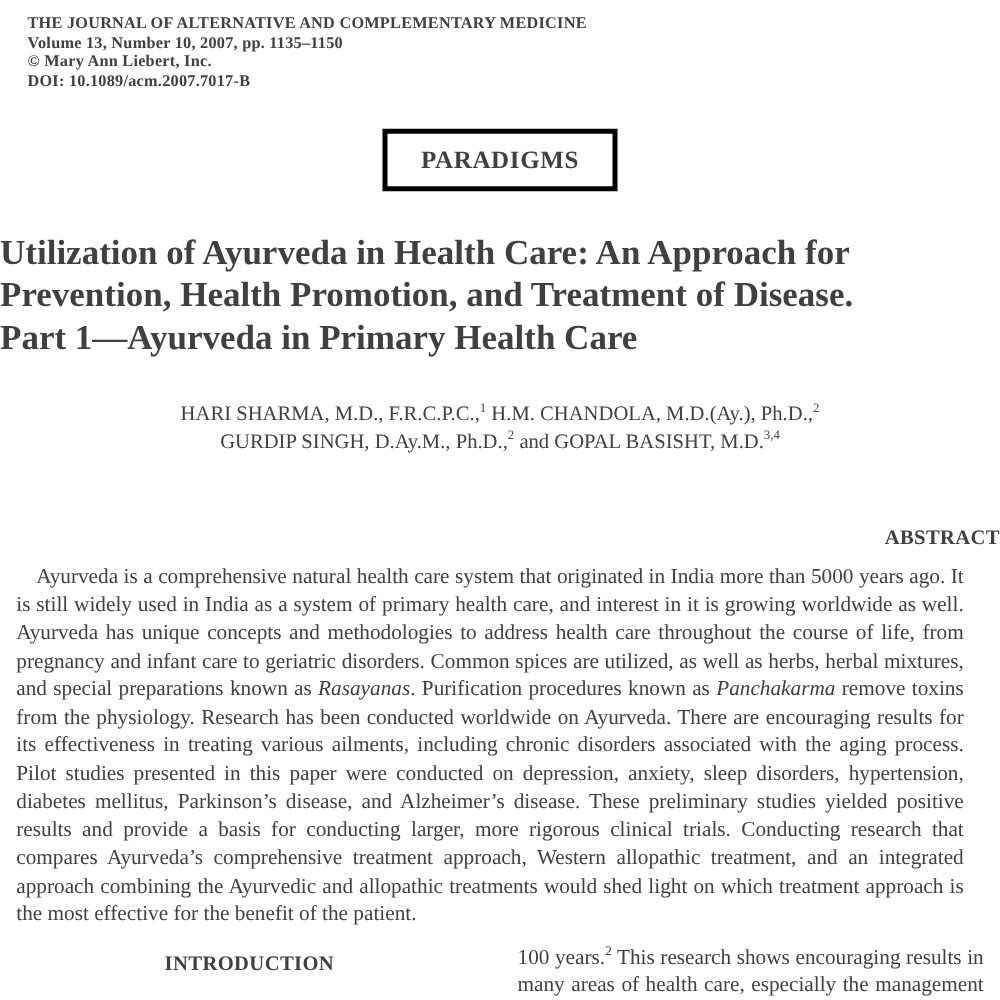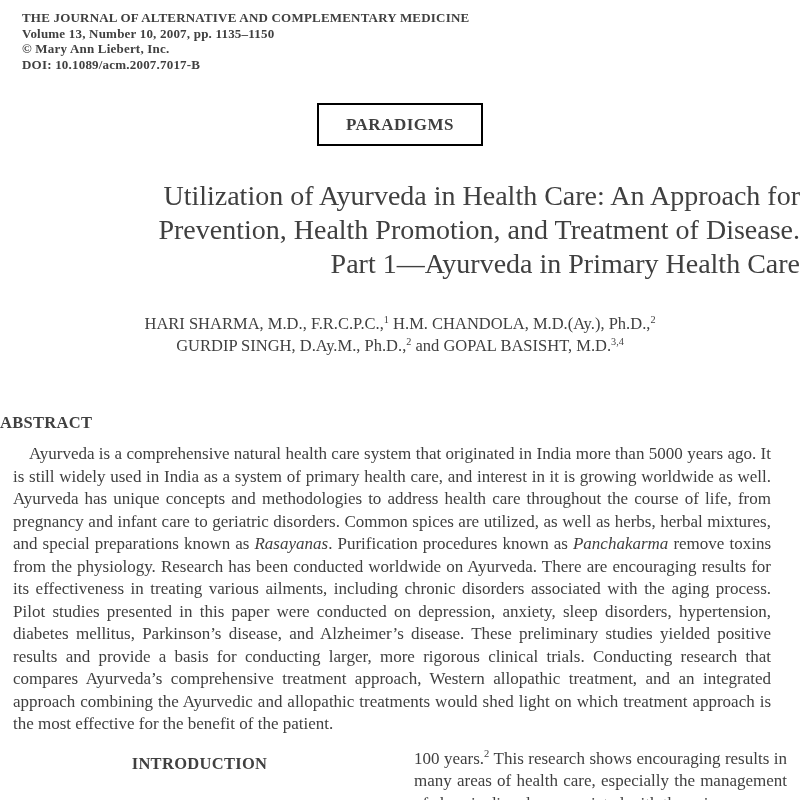--- a/index.html
+++ b/index.html
@@ -23,42 +23,42 @@
     line-height: 15.5px;
     font-weight: bold;
     letter-spacing: 0.2px;
   }
   .box-wrap {
     margin-top: 31px;
     text-align: center;
   }
   .paradigms-box {
     display: inline-block;
-    border: 2px solid #000000;
+    border: 4px solid #000000;
     padding: 10px 27px 9px 27px;
-    font-size: 17px;
+    font-size: 20px;
     font-weight: bold;
     letter-spacing: 0.5px;
   }
   .article-title {
     margin-top: 33px;
-    text-align: right;
+    text-align: left;
     font-size: 28px;
     line-height: 34px;
-    font-weight: normal;
+    font-weight: bold;
   }
   .authors {
     margin-top: 32px;
     text-align: center;
     font-size: 16.5px;
     line-height: 21.5px;
   }
   .abstract-heading {
     margin-top: 57px;
-    text-align: left;
+    text-align: right;
     font-size: 16.5px;
     font-weight: bold;
     letter-spacing: 0.3px;
   }
   .abstract-text {
     margin: 10px 16px 0 0;
     padding: 0 13px;
     font-size: 17px;
     line-height: 22.5px;
     text-align: justify;

